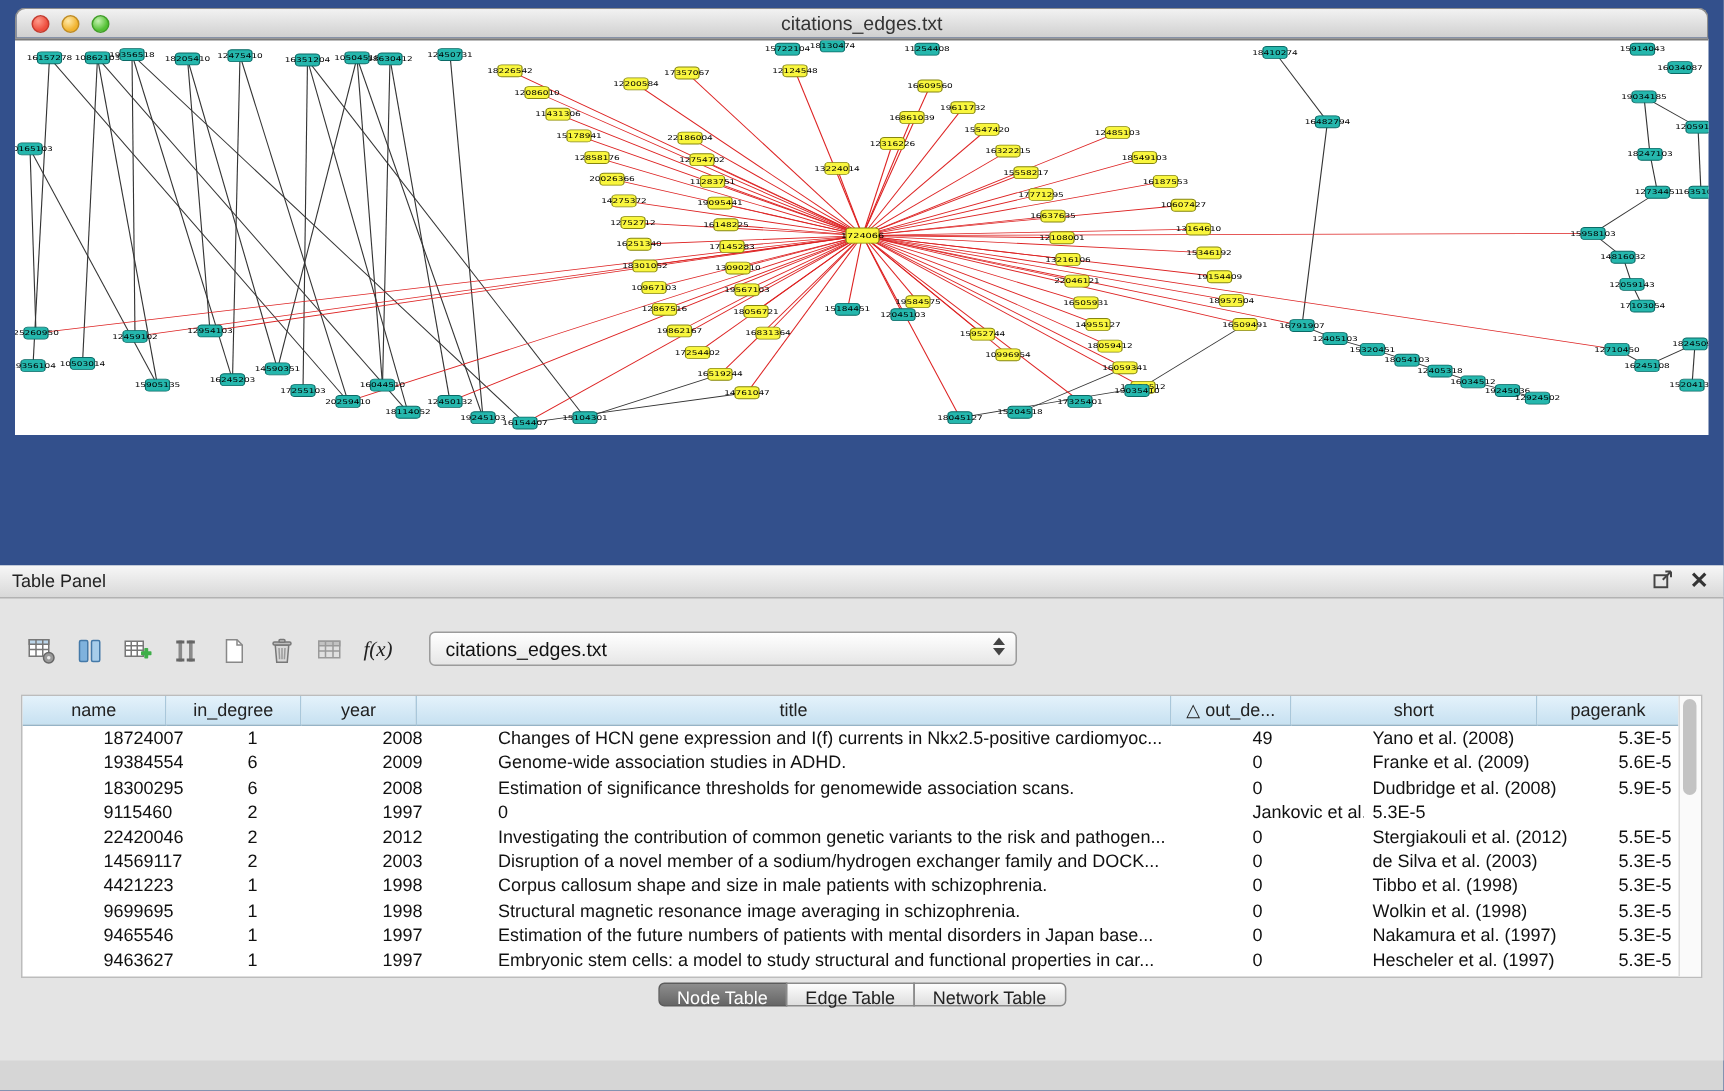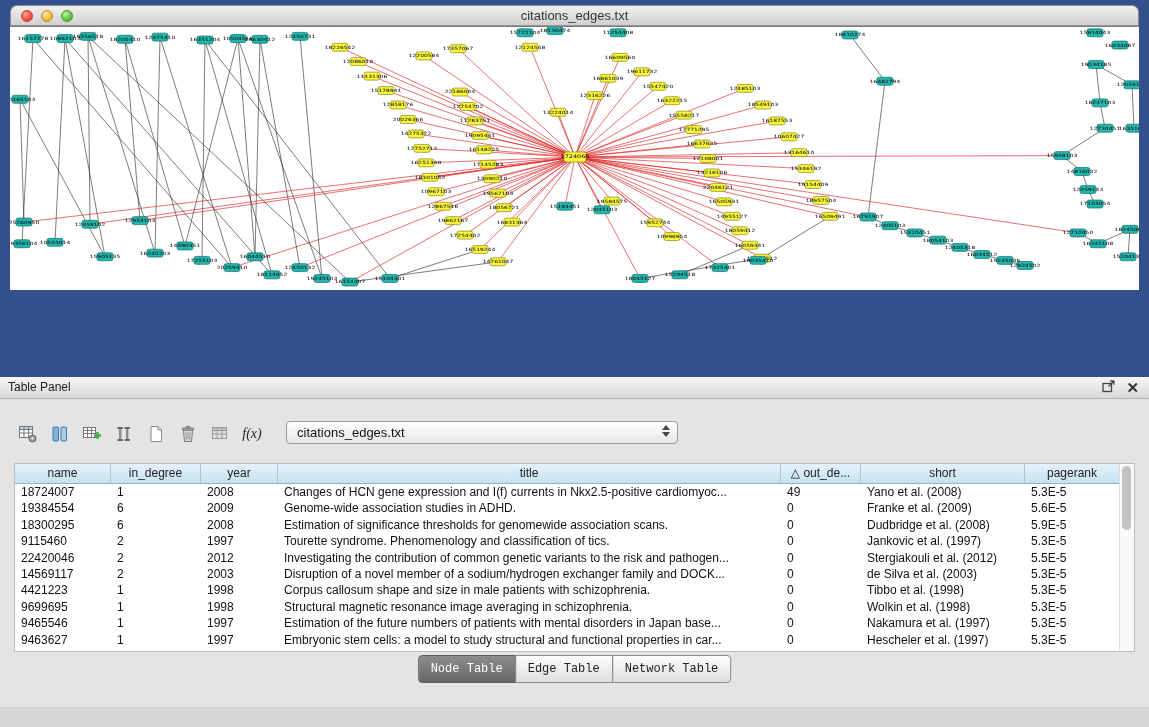--- a/index.html
+++ b/index.html
@@ -36,28 +36,28 @@
   .combo-arrows{position:absolute;right:7px;top:3px;display:flex;flex-direction:column;gap:2px;align-items:center;}
   .arr-up{width:0;height:0;border-left:4px solid transparent;border-right:4px solid transparent;border-bottom:5px solid #444;}
   .arr-dn{width:0;height:0;border-left:4px solid transparent;border-right:4px solid transparent;border-top:5px solid #444;}
 
   .table-container{position:absolute;left:14px;top:86px;width:1121px;height:189px;background:#fff;border:1px solid #bcbcbc;box-sizing:border-box;display:flex;}
   .tbl{width:1105px;overflow:hidden;}
   .thead,.tr{display:grid;grid-template-columns:96px 90px 77px 503px 80px 164px 95px;}
   .thead{height:20px;}
   .th{box-sizing:border-box;background:linear-gradient(#e4f2fb,#c7e1f1);border-right:1px solid #a9c7da;border-bottom:1px solid #95b3c6;
     font-size:12px;color:#222;text-align:center;line-height:19px;overflow:hidden;white-space:nowrap;}
-  .tr{height:16.4px;}
+  .tr{height:16.4px;margin-left:48px;}
   .td{box-sizing:border-box;font-size:12px;line-height:16.4px;padding:0 6px;white-space:nowrap;overflow:hidden;color:#111;}
   .td.center{text-align:left;}
   .vscroll{width:15px;background:#fafafa;border-left:1px solid #dcdcdc;position:relative;box-sizing:border-box;}
   .vthumb{position:absolute;left:2px;top:2px;width:9px;height:64px;border-radius:5px;background:#c3c3c3;}
 
   .tabs{position:absolute;top:278px;left:50%;transform:translateX(-50%);display:flex;height:20px;}
-  .tab{font-size:12px;font-family:Liberation Mono, monospace;padding:0 12px;line-height:18px;height:28px;box-sizing:border-box;
+  .tab{font-size:12px;font-family:Liberation Sans, sans-serif;padding:0 12px;line-height:18px;height:16px;box-sizing:border-box;
     border:1px solid #8a8a8a;background:linear-gradient(#fdfdfd,#dedede);color:#222;margin-left:-1px;}
   .tab:first-child{border-radius:4px 0 0 4px;margin-left:0;}
   .tab:last-child{border-radius:0 4px 4px 0;}
   .tab.selected{background:linear-gradient(#8d8d8d,#666666);color:#fff;border-color:#5c5c5c;}
 
   .statusbar{position:absolute;left:0;bottom:0;width:100%;height:25px;box-sizing:border-box;border-top:1px solid #ababab;
     background:linear-gradient(#eaeaea,#d1d1d1);display:flex;justify-content:flex-end;align-items:center;gap:7px;padding-right:8px;
     font-size:11px;color:#222;}
   .memdot{width:13px;height:13px;border-radius:50%;box-sizing:border-box;border:1px solid #3f9e27;
     background:radial-gradient(circle at 35% 30%,#ddffb8,#55d41c 70%);}
@@ -823,21 +823,20 @@
               <div class="td">2008</div>
               <div class="td">Estimation of significance thresholds for genomewide association scans.</div>
               <div class="td">0</div>
               <div class="td center">Dudbridge et al. (2008)</div>
               <div class="td">5.9E-5</div>
             </div>
             <div class="tr">
               <div class="td">9115460</div>
               <div class="td">2</div>
               <div class="td">1997</div>
-              <div class="td">Tourette syndrome. Phenomenology and classification of tics.</div>
               <div class="td">0</div>
               <div class="td center">Jankovic et al. (1997)</div>
               <div class="td">5.3E-5</div>
             </div>
             <div class="tr">
               <div class="td">22420046</div>
               <div class="td">2</div>
               <div class="td">2012</div>
               <div class="td">Investigating the contribution of common genetic variants to the risk and pathogen...</div>
               <div class="td">0</div>

